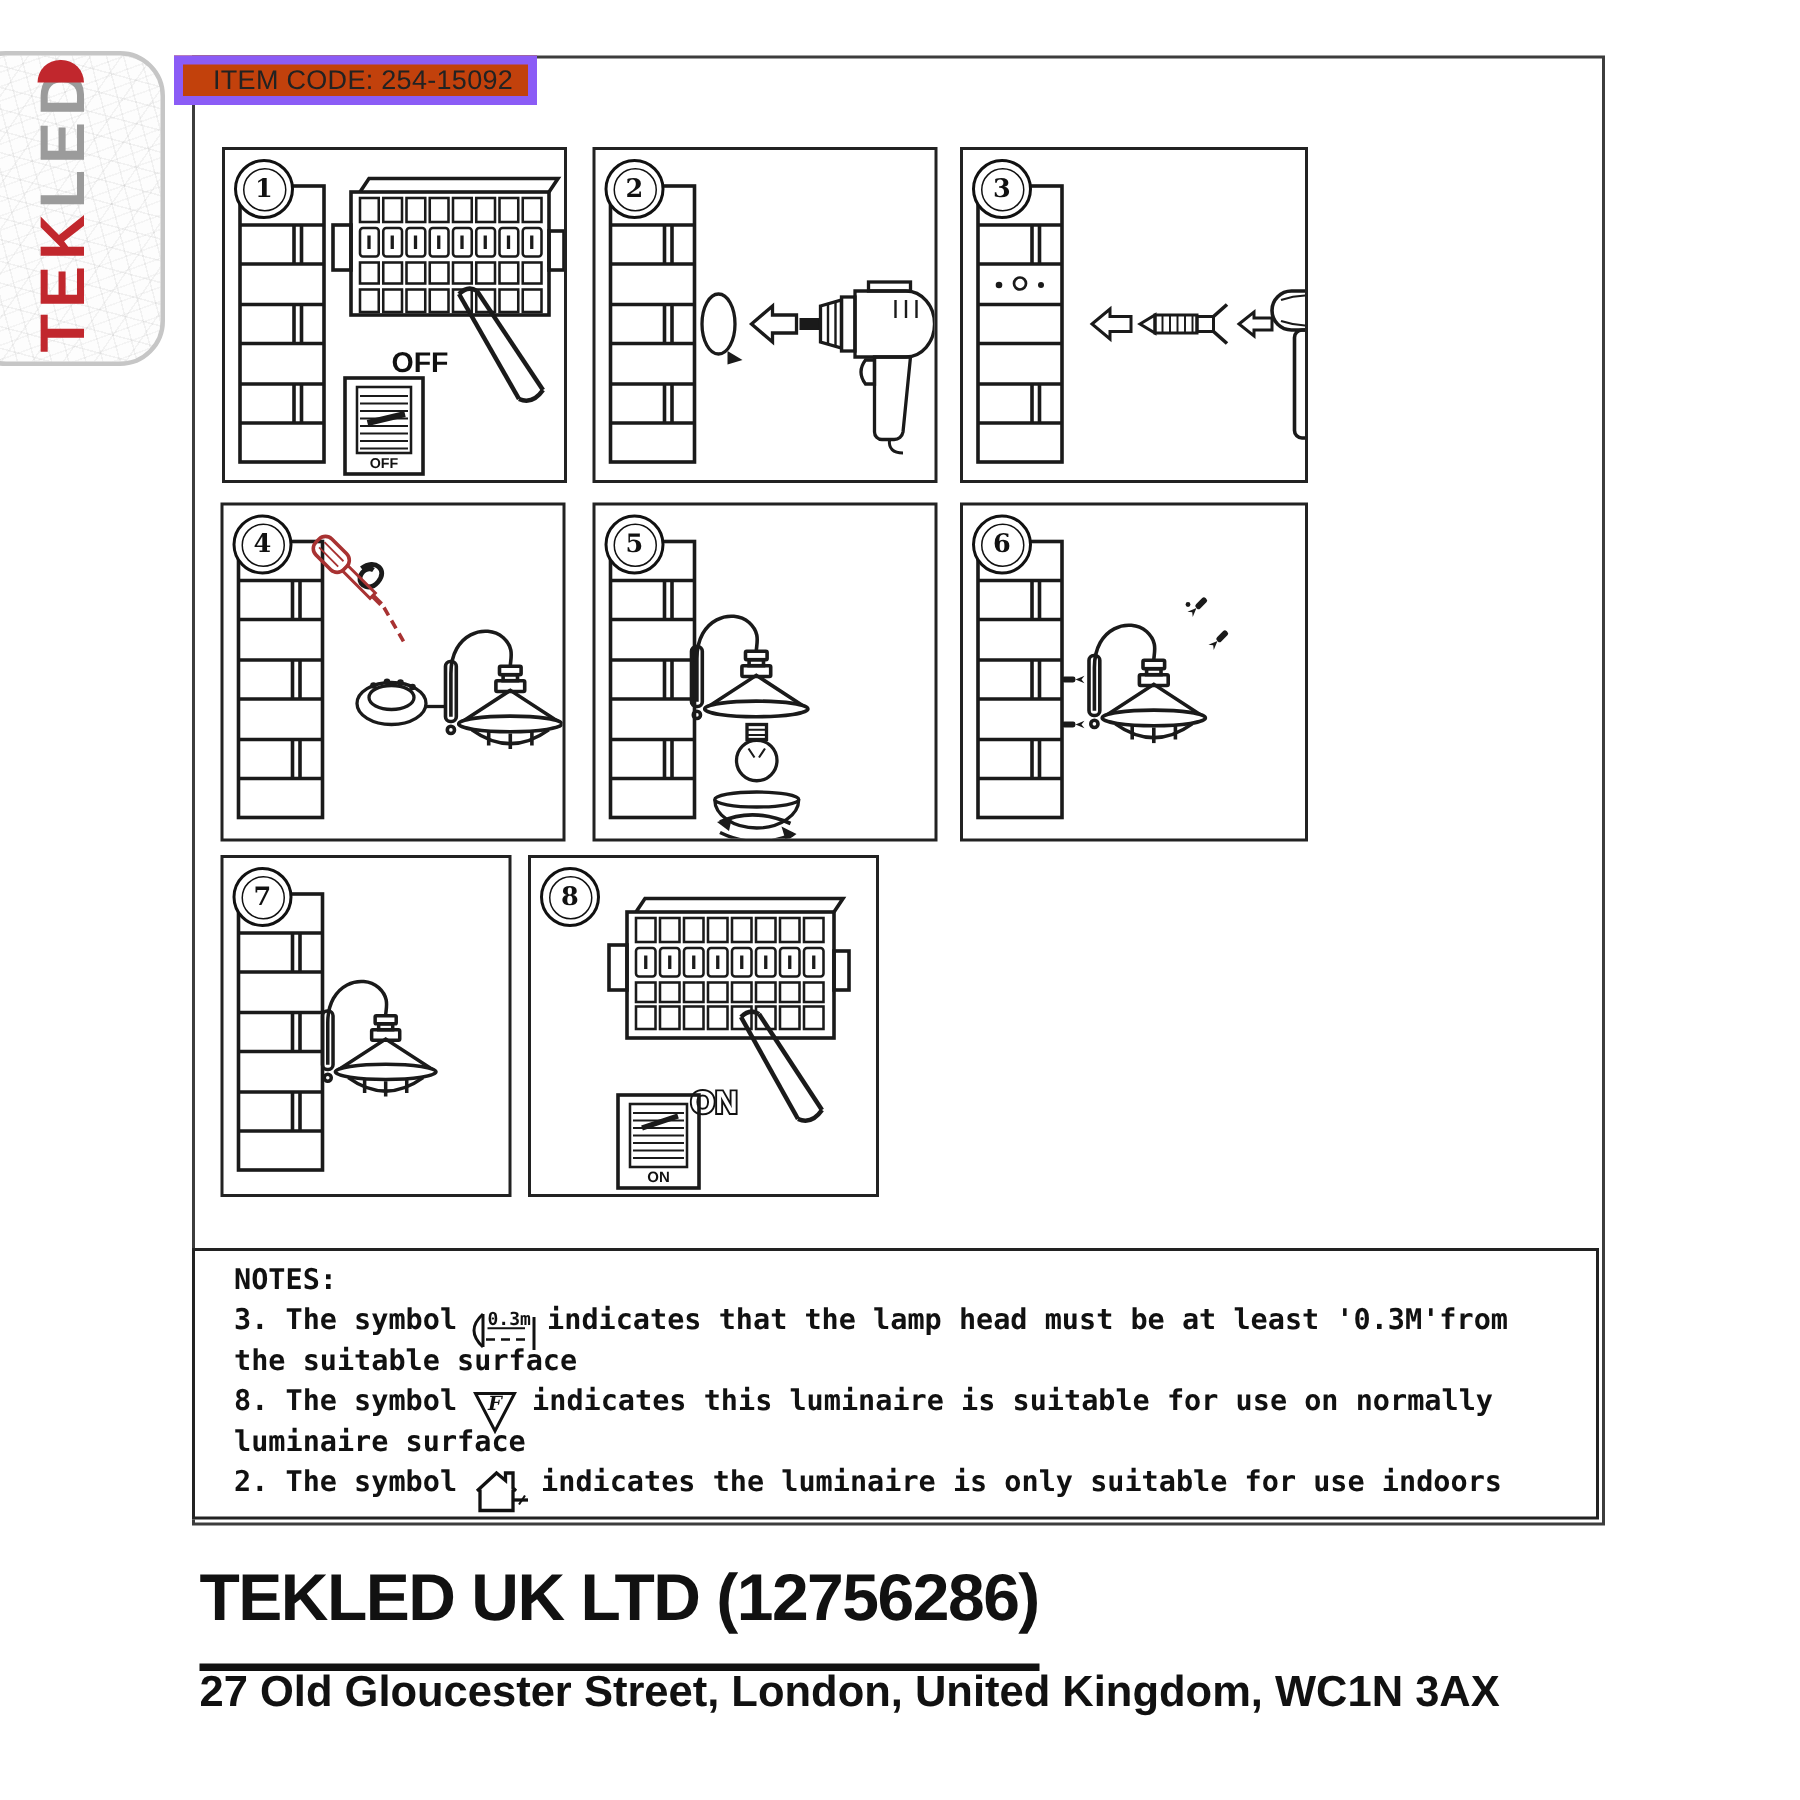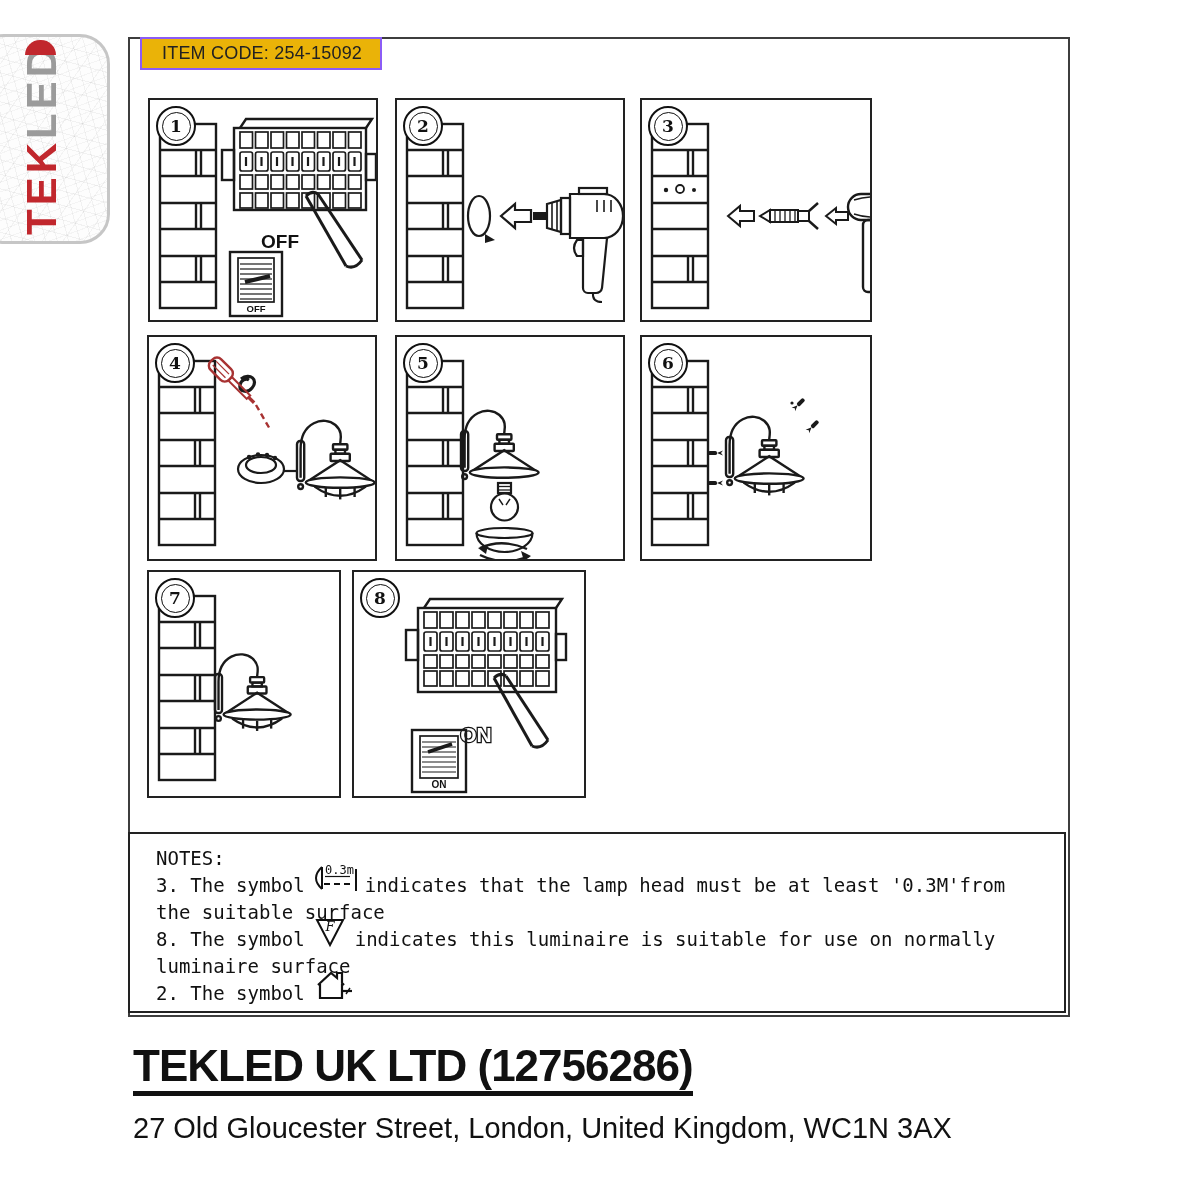--- a/index.html
+++ b/index.html
@@ -18,22 +18,22 @@
       #fdfdfd;}
   .logo-text{position:absolute;top:50%;left:50%;transform:translate(-50%,-50%) rotate(-90deg);
     font-weight:bold;font-size:42px;letter-spacing:4px;white-space:nowrap;line-height:1;}
   .t-red{color:#c1272d;}
   .t-gray{color:#9b9b9b;}
   .led-dome{position:absolute;right:-3px;top:4px;width:15px;height:31px;
     background:#c1272d;border-radius:0 15px 15px 0;}
 
   
   .outer-frame{position:absolute;left:128px;top:37px;width:938px;height:976px;border:2px solid #3d3d3d;}
-  .item-code-box{position:absolute;left:140px;top:37px;width:242px;height:33px;border:2px solid #8b5cf6;
-    background:#eab308;display:flex;align-items:center;padding-left:20px;box-sizing:border-box;
+  .item-code-box{position:absolute;left:116px;top:37px;width:242px;height:33px;border:6px solid #8b5cf6;
+    background:#c2410c;display:flex;align-items:center;padding-left:20px;box-sizing:border-box;
     font-size:18px;letter-spacing:.2px;color:#222;}
 
   
   .panel{position:absolute;border:2px solid #222;background:#fff;box-sizing:border-box;}
   .panel svg.ill{position:absolute;inset:0;width:100%;height:100%;}
   .badge{position:absolute;top:6px;left:6px;width:36px;height:36px;border:2.2px solid #111;
     border-radius:50%;display:flex;align-items:center;justify-content:center;background:#fff;z-index:2;}
   .badge-inner{width:27px;height:27px;border:1.6px solid #111;border-radius:50%;
     display:flex;align-items:center;justify-content:center;
     font-family:"DejaVu Serif",serif;font-weight:700;font-size:17px;}
@@ -47,29 +47,29 @@
   #p4{left:147px;top:335px;width:230px;height:226px;}
   #p5{left:395px;top:335px;width:230px;height:226px;}
   #p6{left:640px;top:335px;width:232px;height:226px;}
   #p7{left:147px;top:570px;width:194px;height:228px;}
   #p8{left:352px;top:570px;width:234px;height:228px;}
 
   
   .notes-box{position:absolute;left:128px;top:832px;width:938px;height:181px;border:2px solid #222;
     box-sizing:border-box;background:#fff;padding:8px 10px 0 26px;
     font-family:"DejaVu Sans Mono","Liberation Mono",monospace;font-size:19px;color:#111;}
-  .note-line{display:flex;align-items:flex-end;height:27px;white-space:pre;overflow:visible;}
+  .note-line{display:flex;align-items:flex-start;height:27px;white-space:pre;overflow:visible;font-weight:bold;}
   .nsym{flex:0 0 auto;overflow:visible;}
   .sym-gap{margin:0 7px;}
   .mono-label{font-family:"DejaVu Sans Mono","Liberation Mono",monospace;fill:#111;}
 
   
   .company{position:absolute;left:133px;top:1043px;font-size:44px;font-weight:bold;letter-spacing:-1px;
-    border-bottom:5px solid #111;padding-bottom:2px;line-height:1.05;color:#111;}
-  .address{position:absolute;left:133px;top:1112px;font-size:29px;font-weight:normal;color:#111;}
+    border-bottom:5px solid #111;padding-bottom:20px;line-height:1.05;color:#111;}
+  .address{position:absolute;left:133px;top:1112px;font-size:29px;font-weight:bold;color:#111;}
 </style>
 </head>
 <body>
 
 <div class="page">
 
   <div class="logo">
     <div class="logo-text">
       <span class="t-red">TEK</span><span class="t-gray">LED</span>
       <span class="led-dome"></span>
@@ -584,20 +584,21 @@
       <span>luminaire surface</span>
     </div>
     <div class="note-line">
       <span>2. The symbol</span>
       <svg class="nsym sym-gap" width="42" height="36" viewBox="0 0 42 36">
         <path d="M6,17 L19,5 L25,10 L25,5 L30,5 L30,15 L32,17" fill="none" stroke="#111" stroke-width="2.2"></path>
         <path d="M8,16 V30 H30 V16" fill="none" stroke="#111" stroke-width="2.2"></path>
         <line x1="30" y1="23" x2="40" y2="23" stroke="#111" stroke-width="2.2"></line>
         <line x1="34" y1="26" x2="38" y2="20" stroke="#111" stroke-width="1.4"></line>
       </svg>
+      <span>indicates the luminaire is only suitable for use indoors</span>
     </div>
   </div>
 
   <div class="company">
     <span>TEKLED UK LTD (12756286)</span>
   </div>
   <div class="address">
     <span>27 Old Gloucester Street, London, United Kingdom, WC1N 3AX</span>
   </div>
 

